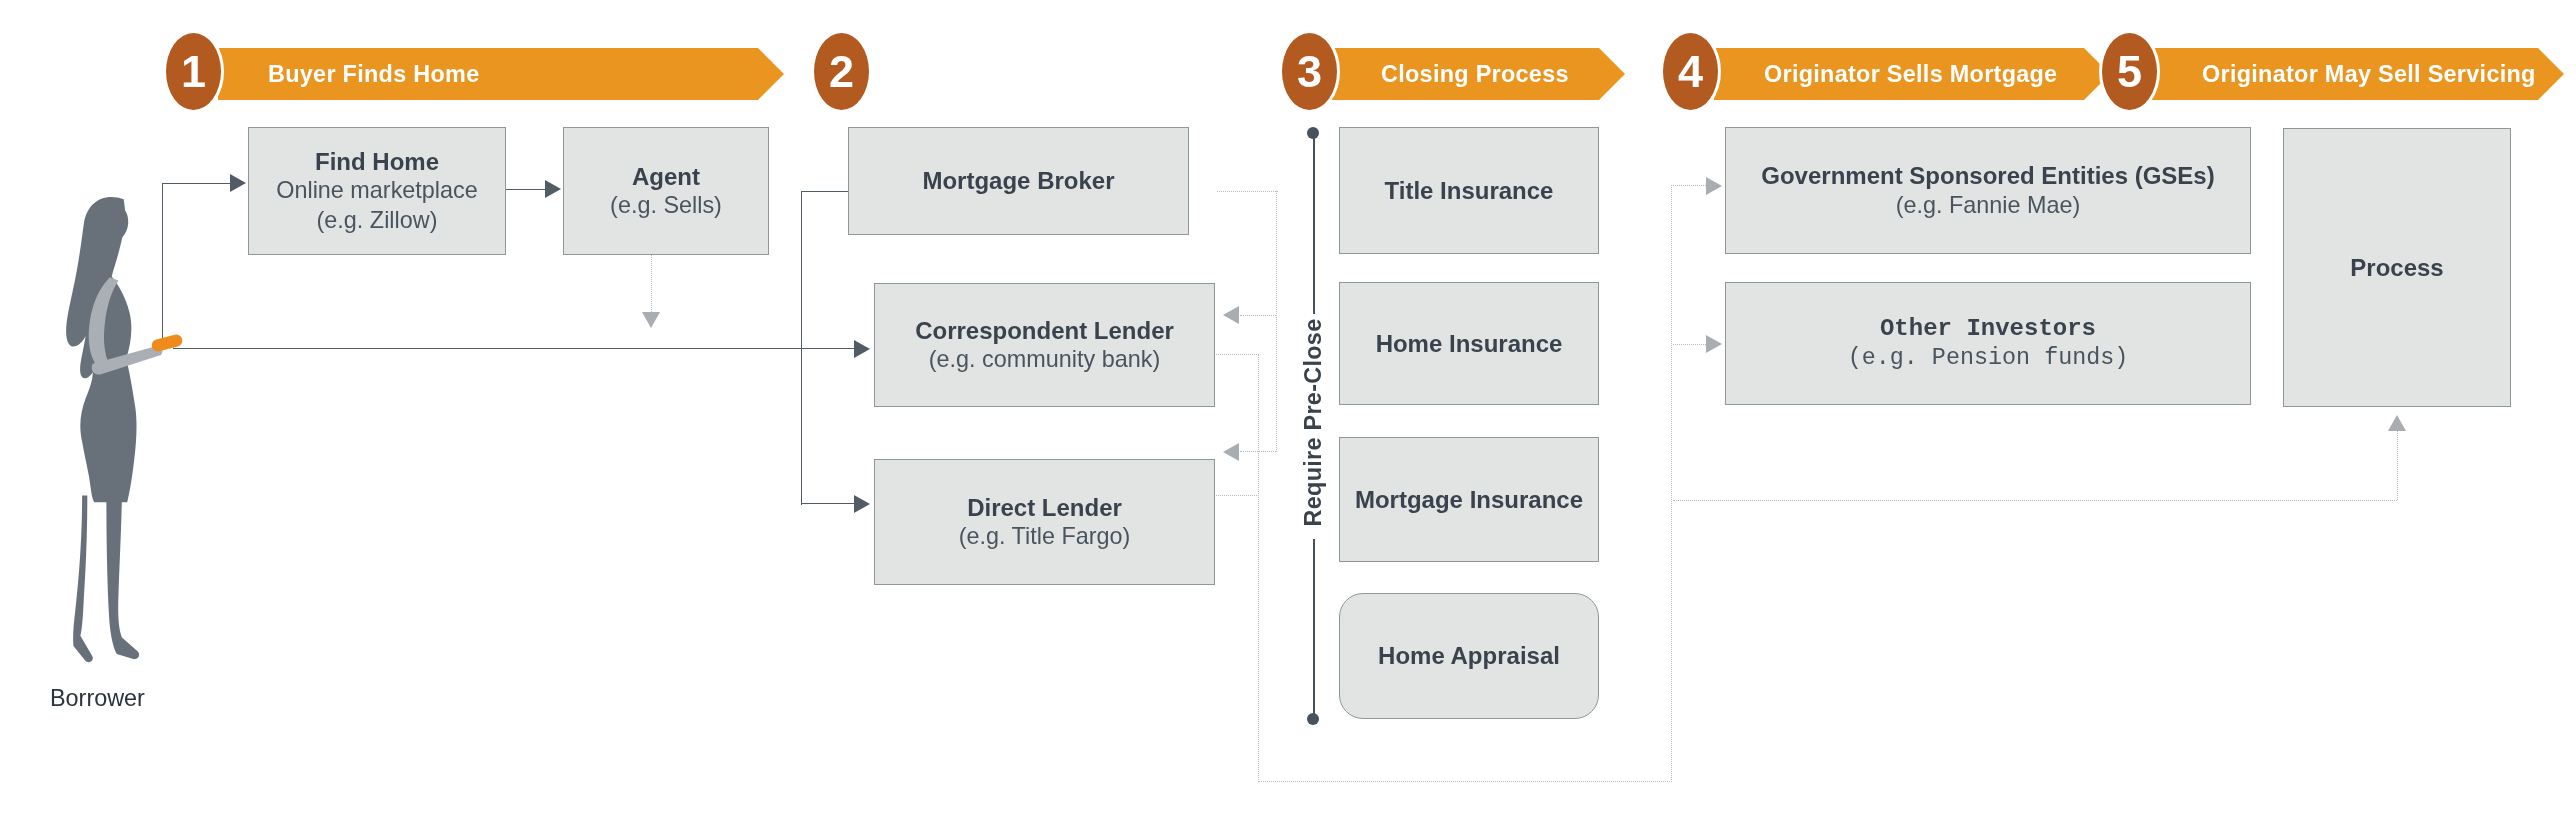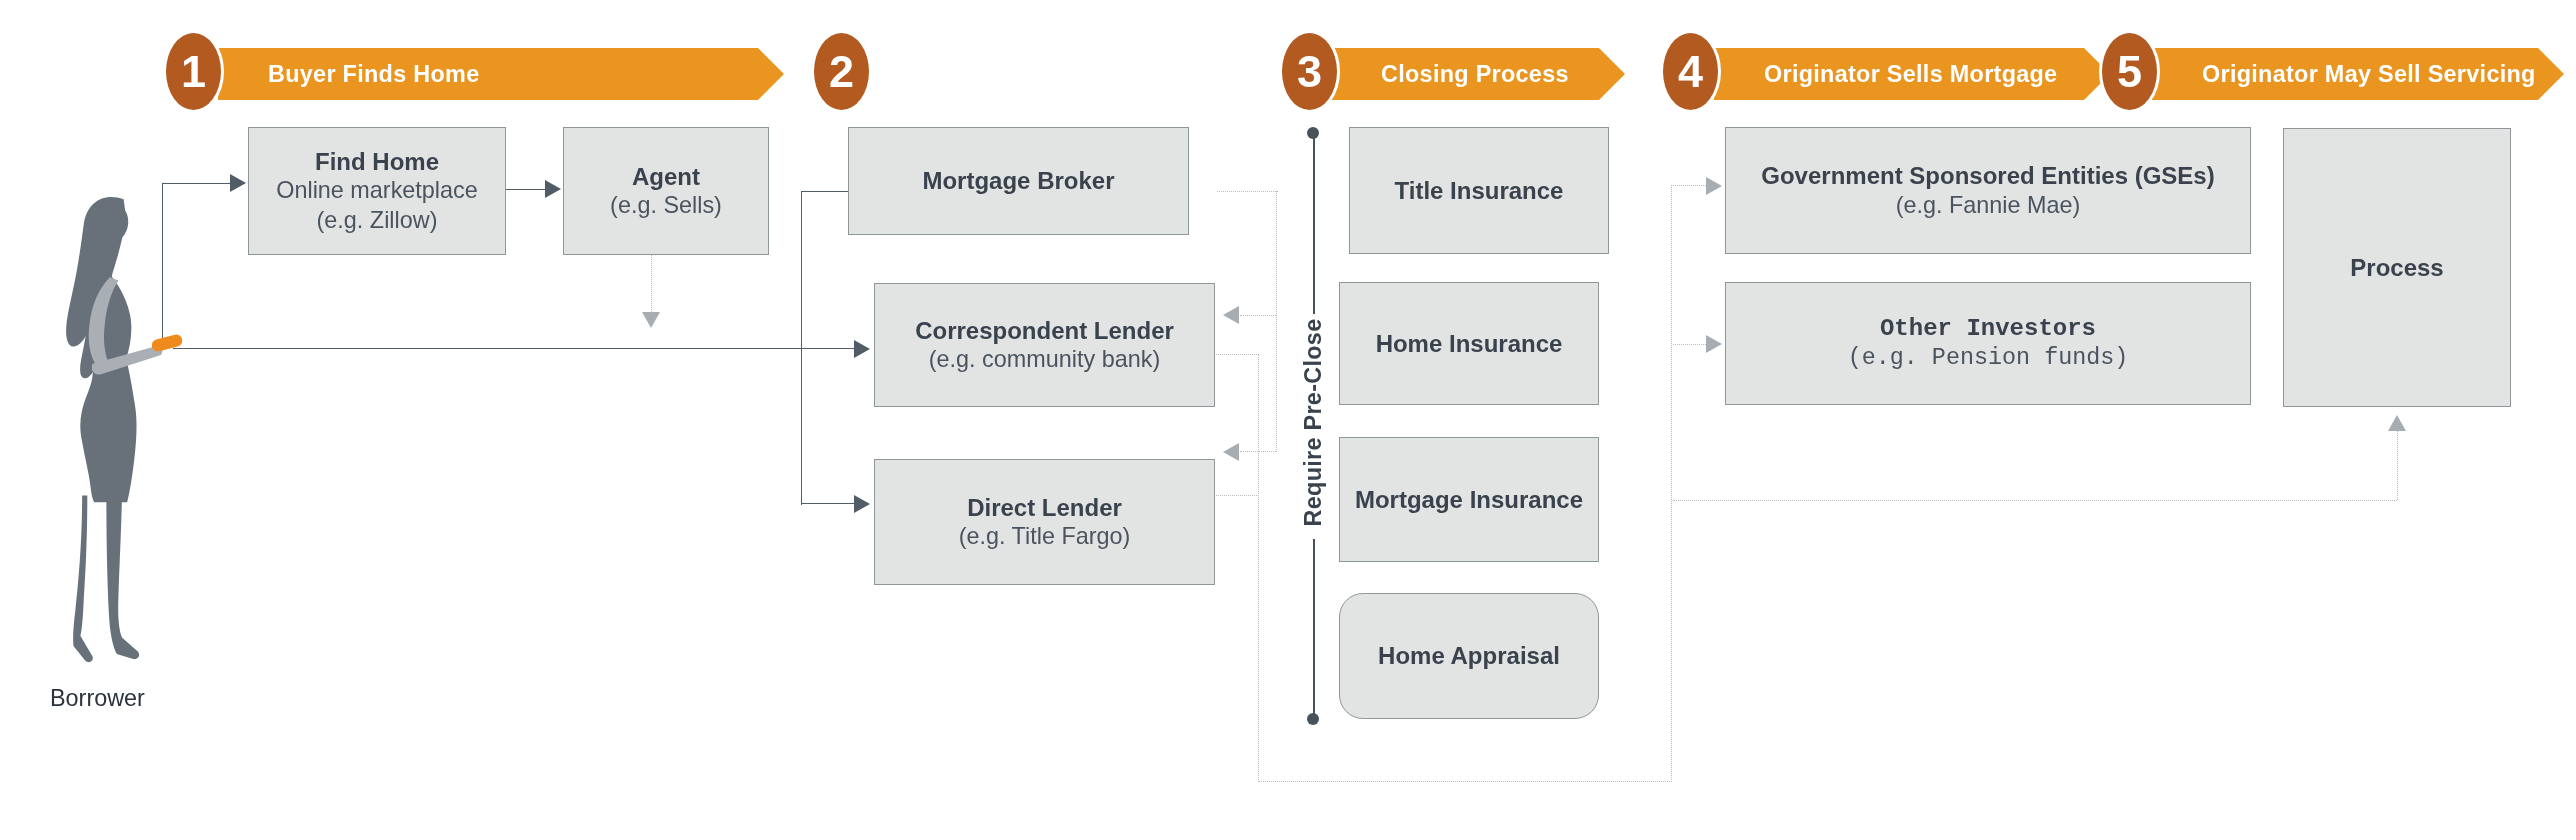--- a/index.html
+++ b/index.html
@@ -127,21 +127,21 @@
   <div class="box" style="left:874px;top:283px;width:341px;height:124px;">
     <div class="t">Correspondent Lender</div>
     <div class="s">(e.g. community bank)</div>
   </div>
 
   <div class="box" style="left:874px;top:459px;width:341px;height:126px;">
     <div class="t">Direct Lender</div>
     <div class="s">(e.g. Title Fargo)</div>
   </div>
 
-  <div class="box" style="left:1339px;top:127px;width:260px;height:127px;margin-left:10px;">
+  <div class="box" style="left:1339px;top:127px;width:260px;height:127px;">
     <div class="t">Title Insurance</div>
   </div>
 
   <div class="box" style="left:1339px;top:282px;width:260px;height:123px;">
     <div class="t">Home Insurance</div>
   </div>
 
   <div class="box" style="left:1339px;top:437px;width:260px;height:125px;">
     <div class="t">Mortgage Insurance</div>
   </div>

